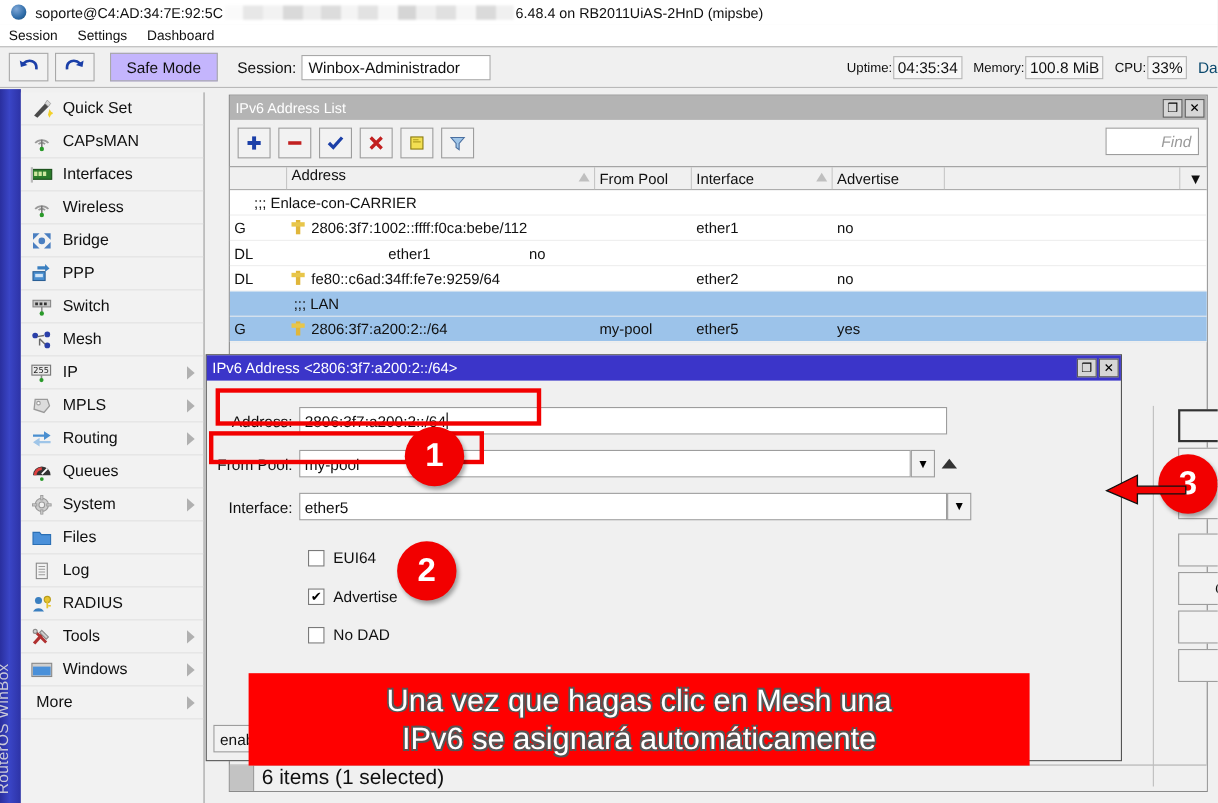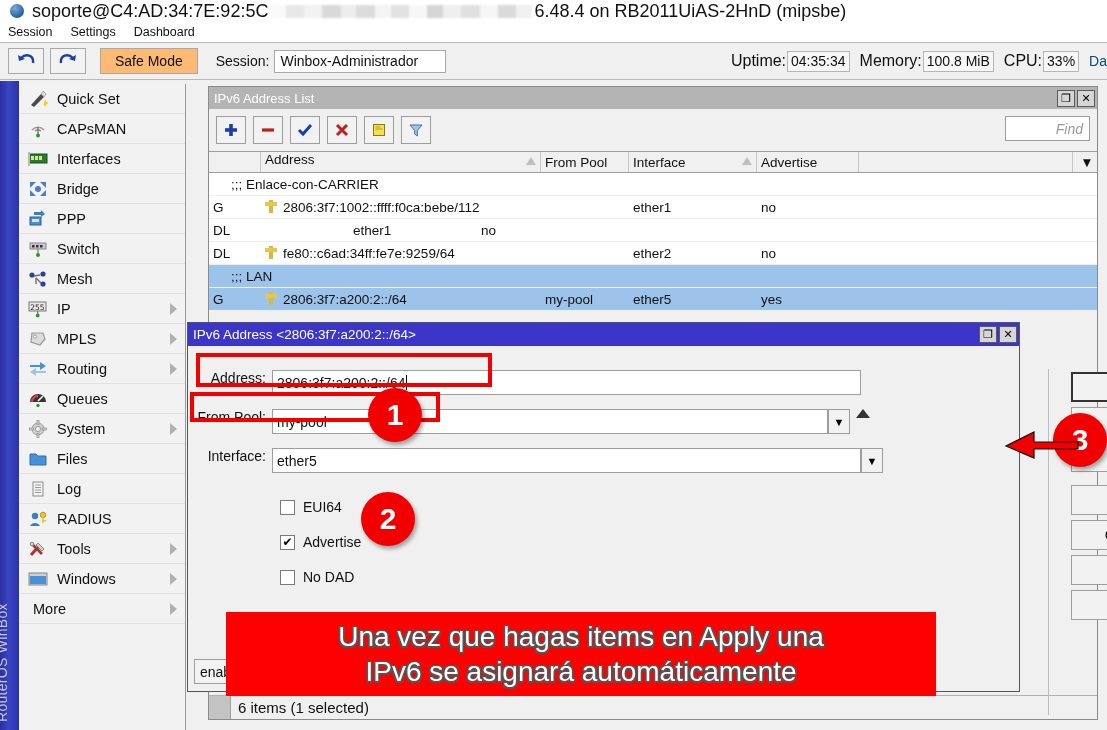--- a/index.html
+++ b/index.html
@@ -9,21 +9,21 @@
     overflow: hidden;
     font-family: "Liberation Sans", sans-serif;
     background: #f0f0f0;
   }
   #root { position: relative; width: 1107px; height: 730px; background: #f0f0f0; }
 
   
   .titlebar {
     position: absolute; left: 0; top: 0; width: 1107px; height: 22px;
     background: #ffffff; display: flex; align-items: center;
-    font-size: 18px; color: #101010; white-space: nowrap; overflow: hidden;
+    font-size: 13px; color: #101010; white-space: nowrap; overflow: hidden;
   }
   .tb-logo {
     width: 14px; height: 14px; border-radius: 50%;
     background: radial-gradient(circle at 35% 30%, #7fa8d8 0%, #2f6ca8 60%, #14456f 100%);
     margin: 0 8px 0 10px; flex: none;
   }
   .tb-seg { flex: none; }
   .tb-blur {
     flex: none; height: 13px; width: 262px; margin: 0 2px;
     background:
@@ -51,31 +51,31 @@
   }
   .tbtn {
     width: 36px; height: 26px; margin-left: 6px;
     background: #f2f2f2; border: 1px solid #a8a8a8;
     display: flex; align-items: center; justify-content: center;
     font-size: 15px; color: #123f8f; cursor: pointer;
   }
   .tbtn.first { margin-left: 8px; }
   .safemode {
     margin-left: 14px; height: 26px; padding: 0 14px;
-    background: #fdba74; border: 1px solid #a8a8a8;
+    background: #c4b5fd; border: 1px solid #a8a8a8;
     display: flex; align-items: center; font-size: 14px; color: #101010; cursor: pointer;
   }
   .sess-label { margin-left: 18px; font-size: 14px; color: #101010; }
   .sess-box {
     margin-left: 5px; height: 23px; min-width: 172px; padding: 0 5px;
     background: #ffffff; border: 1px solid #a8a8a8;
     display: flex; align-items: center; font-size: 14px; color: #101010;
   }
   .tb-right { margin-left: auto; display: flex; align-items: center; padding-right: 0; }
-  .stat-lbl { font-size: 16px; color: #101010; margin-left: 10px; }
+  .stat-lbl { font-size: 12px; color: #101010; margin-left: 10px; }
   .stat-val {
     height: 21px; padding: 0 3px; margin-left: 1px;
     border: 1px solid #b5b5b5; background: #f7f7f7;
     display: flex; align-items: center; font-size: 14px; color: #101010;
   }
   .stat-cut { font-size: 14px; color: #0c4a6e; margin-left: 10px; }
 
   
   .leftstrip {
     position: absolute; left: 0; top: 81px; width: 19px; height: 649px;
@@ -175,34 +175,34 @@
     content: ""; position: absolute; left: 0; top: 2px; width: 12px; height: 4px;
     background: #e8c64a;
   }
   .wl-status {
     position: absolute; left: 0; bottom: 0; width: 100%; height: 24px;
     background: #f0f0f0; border-top: 1px solid #b0b0b0; display: flex; align-items: center;
   }
   .wl-status .sq {
     width: 22px; height: 23px; background: #c3c3c3; border-right: 1px solid #9d9d9d; flex:none;
   }
-  .wl-status .txt { font-size: 15px; color: #101010; padding-left: 7px; }
+  .wl-status .txt { font-size: 19px; color: #101010; padding-left: 7px; }
 
   
   .dlg {
     position: absolute; left: 187px; top: 322px; width: 833px; height: 370px;
     background: #f0f0f0; border: 1px solid #555555;
   }
   .dlg-title {
     height: 23px; background: #3b35c9; color: #ffffff; font-size: 13.5px;
     display: flex; align-items: center; padding-left: 5px;
   }
   .dlg-title .tl-btns { margin-left: auto; display: flex; }
   .dlg-body { position: relative; height: 346px; }
-  .frow { position: absolute; display: flex; height: 25px; }
+  .frow { position: absolute; display: flex; align-items: center; height: 25px; }
   .flabel { width: 78px; text-align: right; font-size: 14px; color: #101010; padding-right: 6px; }
   .finput {
     height: 25px; background: #ffffff; border: 1px solid #9d9d9d;
     display: flex; align-items: center; padding-left: 4px; font-size: 14px; color: #101010;
   }
   .caret { display:inline-block; width:1px; height:15px; background:#000; margin-left:1px; }
   .spin {
     width: 22px; height: 25px; border: 1px solid #9d9d9d; background: #f2f2f2;
     display: flex; align-items: center; justify-content: center; font-size: 11px; cursor: pointer;
   }
@@ -328,20 +328,31 @@
             <rect x="2" y="4" width="18" height="9" fill="#2b7a2b" stroke="#1a4f1a"></rect>
             <rect x="4" y="6" width="3" height="4" fill="#cfe8a0"></rect>
             <rect x="8" y="6" width="3" height="4" fill="#cfe8a0"></rect>
             <rect x="12" y="6" width="3" height="4" fill="#cfe8a0"></rect>
             <rect x="1" y="2" width="2" height="14" fill="#b9b9b9"></rect>
           </svg>
       </span>
       <span class="lbl">Interfaces</span>
     </div>
 
+    <div class="mrow">
+      <span class="ico">
+        <svg width="20" height="18" viewBox="0 0 20 18">
+            <path d="M4 10 A8 8 0 0 1 16 10" stroke="#9a9a9a" stroke-width="1.6" fill="none"></path>
+            <path d="M7 11 A5 5 0 0 1 13 11" stroke="#9a9a9a" stroke-width="1.6" fill="none"></path>
+            <rect x="9.3" y="7" width="1.4" height="8" fill="#777"></rect>
+            <circle cx="10" cy="15.5" r="2" fill="#2a9a2a"></circle>
+          </svg>
+      </span>
+      <span class="lbl">Wireless</span>
+    </div>
 
     <div class="mrow">
       <span class="ico">
         <svg width="20" height="18" viewBox="0 0 20 18">
             <g fill="#4a7fc1">
               <path d="M2 2 L8 2 L2 8 Z"></path>
               <path d="M18 2 L18 8 L12 2 Z"></path>
               <path d="M2 16 L2 10 L8 16 Z"></path>
               <path d="M18 16 L12 16 L18 10 Z"></path>
               <circle cx="10" cy="9" r="3"></circle>
@@ -614,21 +625,21 @@
         <div class="cell c-addr">
           <span class="pin"></span>
           <span>fe80::c6ad:34ff:fe7e:9259/64</span>
         </div>
         <div class="cell c-pool"></div>
         <div class="cell c-iface">ether2</div>
         <div class="cell c-adv">no</div>
       </div>
 
       <div class="row commentsel">
-        <div class="cell" style="padding-left:22px;">;;; LAN</div>
+        <div class="cell" style="padding-left:22px;margin-left:36px;">;;; LAN</div>
       </div>
 
       <div class="row sel">
         <div class="cell c-flag">G</div>
         <div class="cell c-addr">
           <span class="pin"></span>
           <span>2806:3f7:a200:2::/64</span>
         </div>
         <div class="cell c-pool">my-pool</div>
         <div class="cell c-iface">ether5</div>
@@ -707,17 +718,17 @@
   <div class="bubble" style="left:361px; top:492px; width:54px; height:54px;">2</div>
   <div class="bubble" style="left:1053px; top:413px; width:54px; height:54px;">3</div>
 
   <div class="arrow-wrap" style="left:1000px; top:424px; width:80px; height:40px;">
     <svg width="80" height="40" viewBox="0 0 80 40">
       <path d="M78 18 L34 18 L34 8 L6 22 L34 34 L34 25 L78 25 Z" fill="#f20000" stroke="#111" stroke-width="1.2"></path>
     </svg>
   </div>
 
   <div class="banner" style="left:226px; top:612px; width:710px; height:84px;">
-    <span>Una vez que hagas items en Apply una</span>
+    <span>Una vez que hagas clic en Mesh una</span>
     <span>IPv6 se asignará automáticamente</span>
   </div>
 
 </div>
 
 </body></html>

